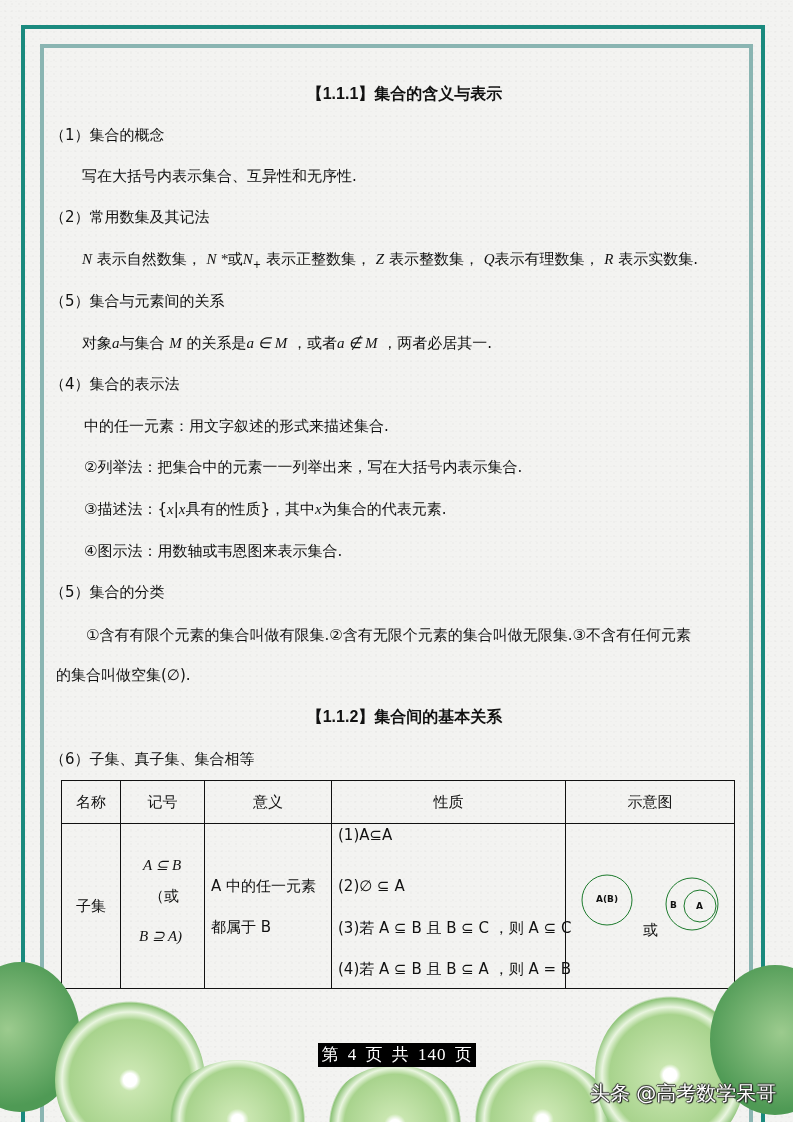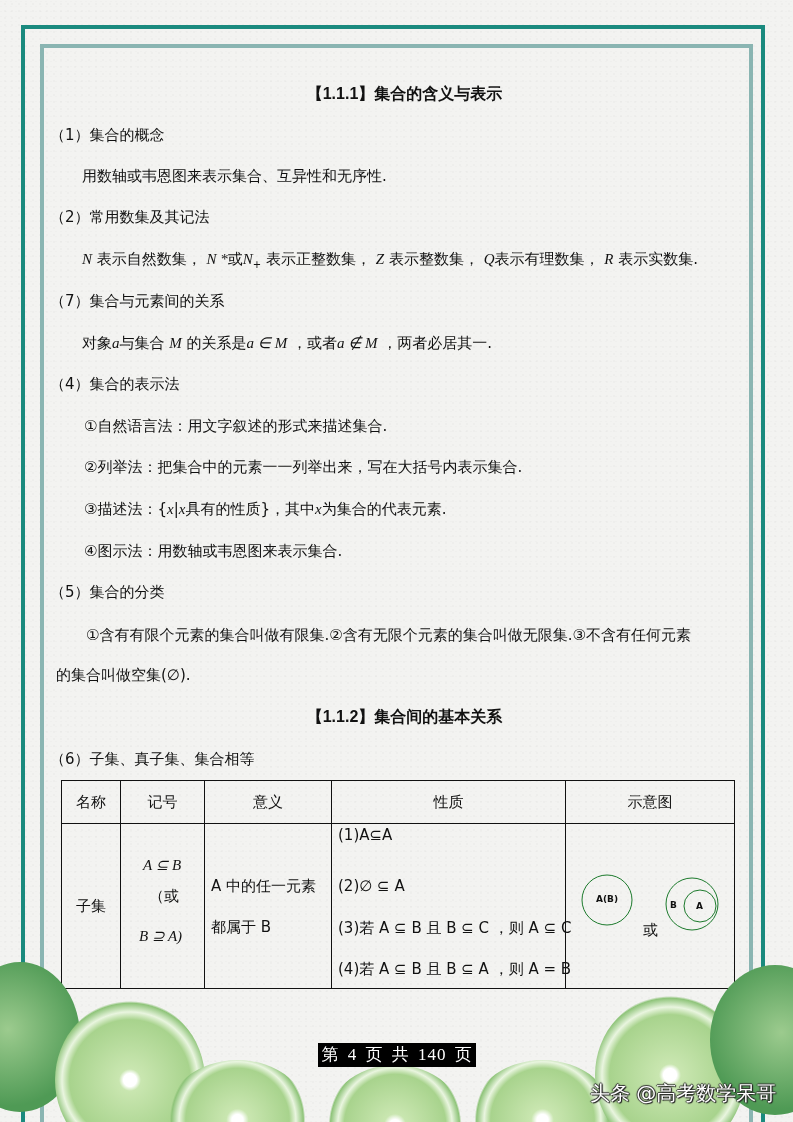--- a/index.html
+++ b/index.html
@@ -56,46 +56,46 @@
 </style>
 </head>
 <body>
 
 <div class="frame-outer"></div>
 <div class="frame-inner"></div>
 
 <div class="abs title" style="top:84px;">【1.1.1】集合的含义与表示</div>
 
 <div class="abs h" style="top:126px;">（1）集合的概念</div>
-<div class="abs p" style="top:167px;">用数轴或韦恩图来表示集合、互异性和无序性.</div>
+<div class="abs p" style="top:167px;">写在大括号内表示集合、互异性和无序性.</div>
 
 <div class="abs h" style="top:208px;">（2）常用数集及其记法</div>
 <div class="abs p" style="top:250px;">
   <span class="m">N</span>
   <span>表示自然数集，</span>
   <span class="m">N *</span><span>或</span><span class="m">N</span><span class="sub">+</span>
   <span>表示正整数集，</span>
   <span class="m">Z</span>
   <span>表示整数集，</span>
   <span class="m">Q</span><span>表示有理数集，</span>
   <span class="m">R</span>
   <span>表示实数集.</span>
 </div>
 
-<div class="abs h" style="top:292px;">（7）集合与元素间的关系</div>
+<div class="abs h" style="top:292px;">（5）集合与元素间的关系</div>
 <div class="abs p" style="top:334px;">
   <span>对象</span><span class="m">a</span><span>与集合</span>
   <span class="m">M</span>
   <span>的关系是</span><span class="m">a ∈ M</span>
   <span>，或者</span><span class="m">a ∉ M</span>
   <span>，两者必居其一.</span>
 </div>
 
 <div class="abs h" style="top:375px;">（4）集合的表示法</div>
-<div class="abs p" style="top:417px;left:84px;">①自然语言法：用文字叙述的形式来描述集合.</div>
+<div class="abs p" style="top:417px;left:84px;">中的任一元素：用文字叙述的形式来描述集合.</div>
 <div class="abs p" style="top:458px;left:84px;">②列举法：把集合中的元素一一列举出来，写在大括号内表示集合.</div>
 <div class="abs p" style="top:500px;left:84px;">
   <span>③描述法：{</span><span class="m">x</span><span>|</span><span class="m">x</span><span>具有的性质}，其中</span><span class="m">x</span><span>为集合的代表元素.</span>
 </div>
 <div class="abs p" style="top:542px;left:84px;">④图示法：用数轴或韦恩图来表示集合.</div>
 
 <div class="abs h" style="top:583px;">（5）集合的分类</div>
 <div class="abs p" style="top:626px;left:86px;">①含有有限个元素的集合叫做有限集.②含有无限个元素的集合叫做无限集.③不含有任何元素</div>
 <div class="abs p" style="top:666px;left:56px;">的集合叫做空集(∅).</div>
 

